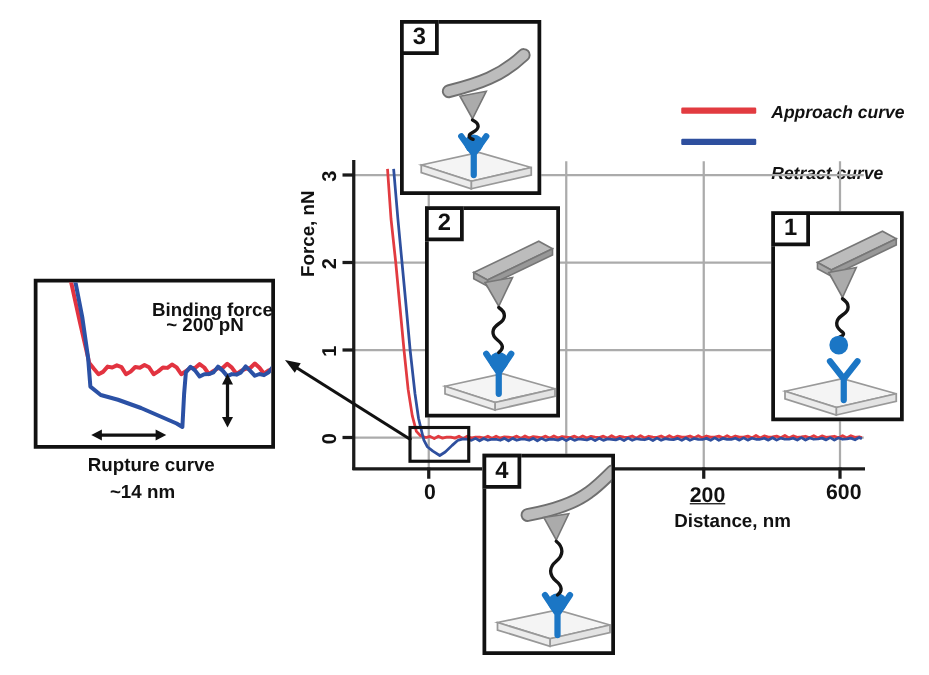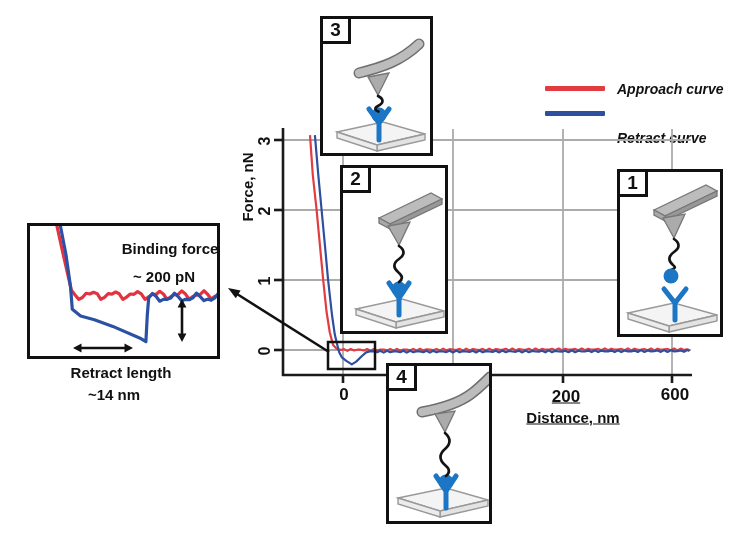--- a/index.html
+++ b/index.html
@@ -67,21 +67,21 @@
   </svg>
 
   <div class="lbl ytick rot" style="left:265px;top:141px;">3</div>
   <div class="lbl ytick rot" style="left:265px;top:211px;">2</div>
   <div class="lbl ytick rot" style="left:265px;top:281px;">1</div>
   <div class="lbl ytick rot" style="left:265px;top:351px;">0</div>
   <div class="lbl xtick" style="left:344px;top:394px;">0</div>
   <div class="lbl xtick" style="left:566px;top:396px;text-decoration:underline;">200</div>
   <div class="lbl xtick" style="left:675px;top:394px;">600</div>
   <div class="lbl axtitle rot" style="left:247px;top:187px;">Force, nN</div>
-  <div class="lbl axtitle" style="left:573px;top:417px;text-decoration:underline;">Distance, nm</div>
+  <div class="lbl axtitle" style="left:586px;top:417px;">Distance, nm</div>
 
   <div>
     <div class="swatch" style="left: 545px; top: 86px; background: rgb(226, 59, 64);"></div>
     <div class="lbl left legend-label" style="left:617px;top:89px;">Approach curve</div>
     <div class="swatch" style="left: 545px; top: 111px; background: rgb(46, 79, 158);"></div>
     <div class="lbl left legend-label" style="left:617px;top:114px;margin-top:24px;">Retract curve</div>
   </div>
 
   <div class="inset" style="left:27px;top:223px;width:193px;height:136px;z-index:4;">
     <svg width="187" height="130">
@@ -95,22 +95,22 @@
         <polygon points="152,116 147.6,107.5 156.4,107.5" stroke="none"></polygon>
       </g>
       <g stroke="#111" fill="#111" stroke-width="2.6">
         <line x1="49" y1="122" x2="97" y2="122"></line>
         <polygon points="43,122 51.5,117.6 51.5,126.4" stroke="none"></polygon>
         <polygon points="103,122 94.5,117.6 94.5,126.4" stroke="none"></polygon>
       </g>
     </svg>
   </div>
   <div class="lbl detail-lbl" style="left:170px;top:248px;">Binding force</div>
-  <div class="lbl detail-lbl" style="left:164px;top:276px;">~ 200 pN</div>
-  <div class="lbl detail-lbl" style="left:121px;top:372px;">Retract length</div>
+  <div class="lbl detail-lbl" style="left:164px;top:260px;">~ 200 pN</div>
+  <div class="lbl detail-lbl" style="left:121px;top:372px;">Rupture curve</div>
   <div class="lbl detail-lbl" style="left:114px;top:394px;">~14 nm</div>
 
   <div class="inset" style="left:617px;top:169px;width:106px;height:168px;">
     <div class="badge">1</div>
     <svg width="100" height="162" viewBox="0 0 100 162">
       <g stroke="#999" stroke-width="1.4">
         <polygon points="8,141 54,131 97,143 49,154" fill="#f4f4f4"></polygon>
         <polygon points="49,154 97,143 97,149 49,160" fill="#e3e3e3"></polygon>
         <polygon points="8,141 49,154 49,160 8,147" fill="#ececec"></polygon>
       </g>

